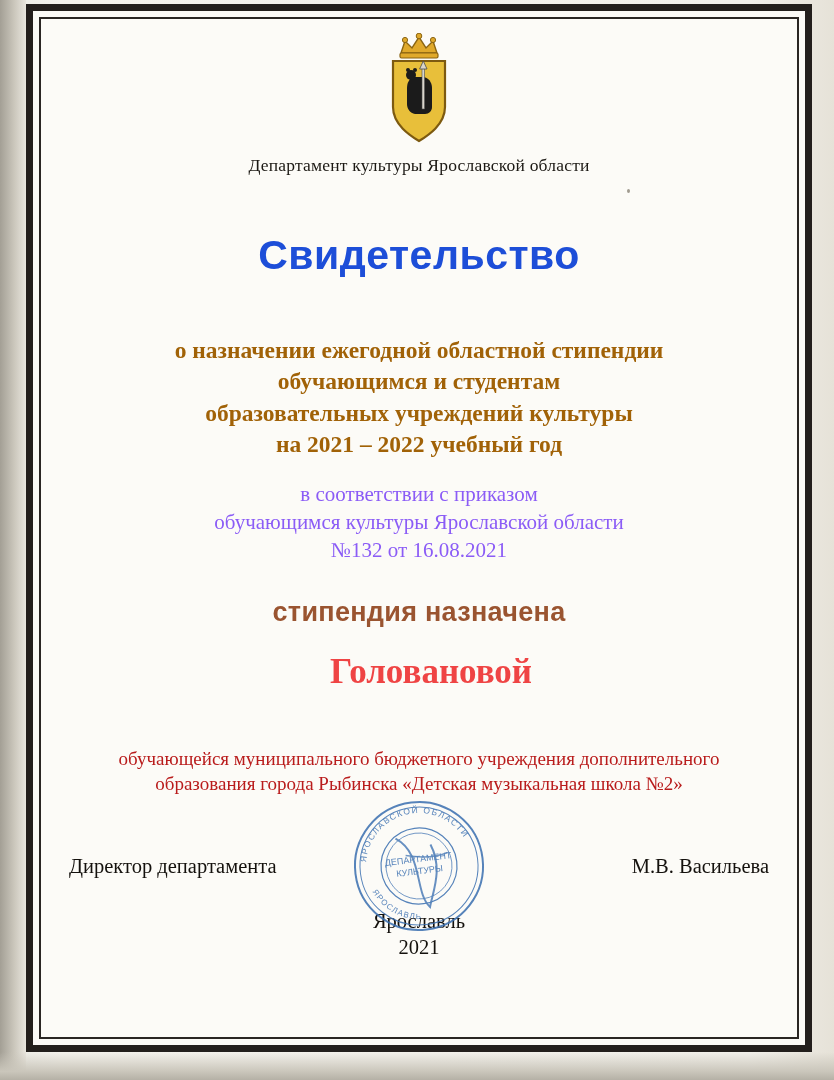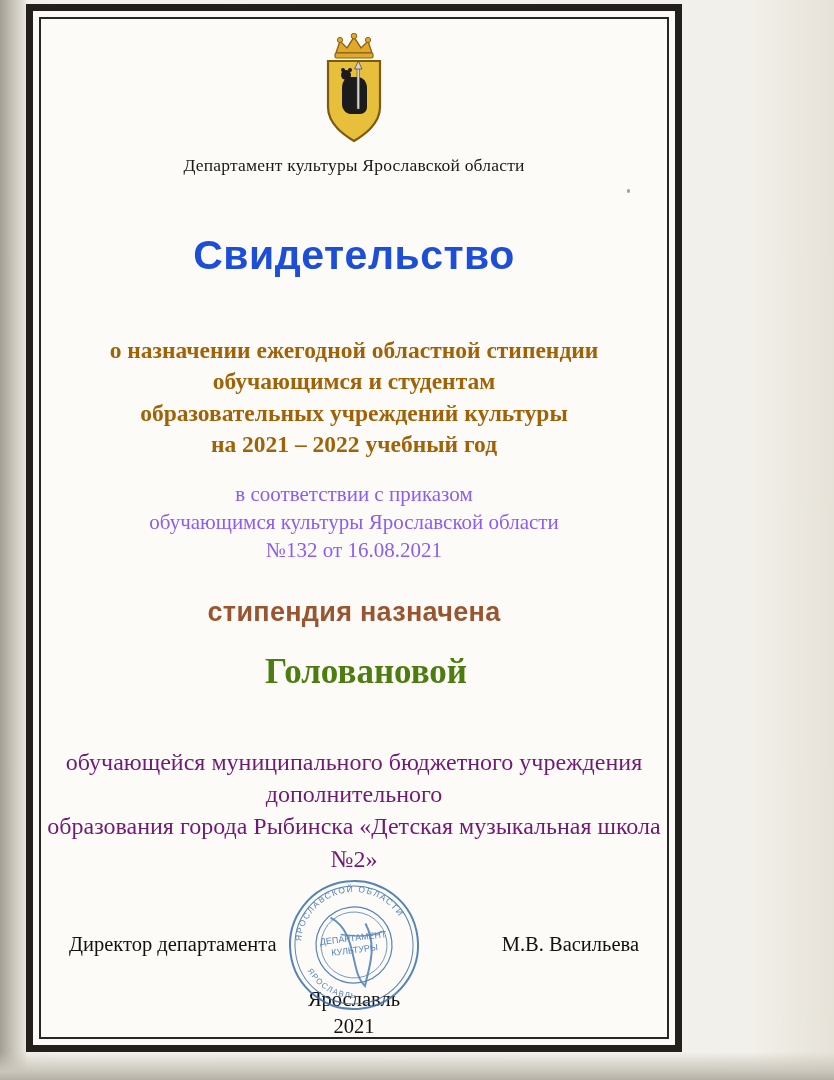--- a/index.html
+++ b/index.html
@@ -22,21 +22,21 @@
     background: #efece4;
     background-image:
       linear-gradient(90deg, #d8d4c8 0px, #efeee8 26px, #f4f2ec 60px, #f2f0ea 90%, #e6e2d8 100%);
   }
 
   
   .frame-outer {
     position: absolute;
     left: 26px;
     top: 4px;
-    width: 656px;
+    width: 786px;
     height: 1048px;
     border: 7px solid #231f1c;
     background: #fbfaf6;
     box-sizing: border-box;
   }
   .frame-inner {
     position: absolute;
     left: 6px;
     top: 6px;
     right: 6px;
@@ -105,29 +105,29 @@
     color: #9a5430;
     letter-spacing: .3px;
   }
 
   .recipient {
     margin-top: 21px;
     font-family: "Liberation Serif", serif;
     font-weight: bold;
     font-size: 35px;
     line-height: 1.32;
-    color: #4d7c0f;
+    color: #ef4444;
     margin-left: 24px;
   }
 
   .institution {
     margin-top: 50px;
-    font-size: 24px;
+    font-size: 19px;
     line-height: 1.35;
-    color: #701a75;
+    color: #b91c1c;
   }
 
   .signature-row {
     position: relative;
     margin-top: 58px;
     display: flex;
     justify-content: space-between;
     align-items: center;
     padding: 0 28px;
     font-size: 20.5px;

